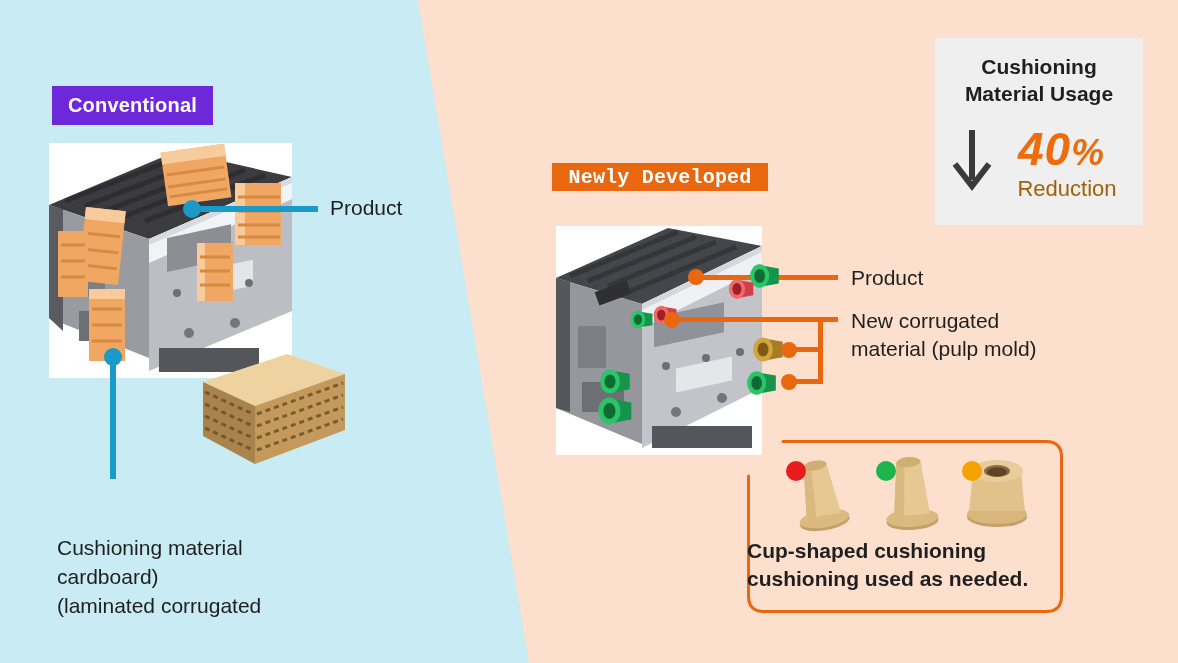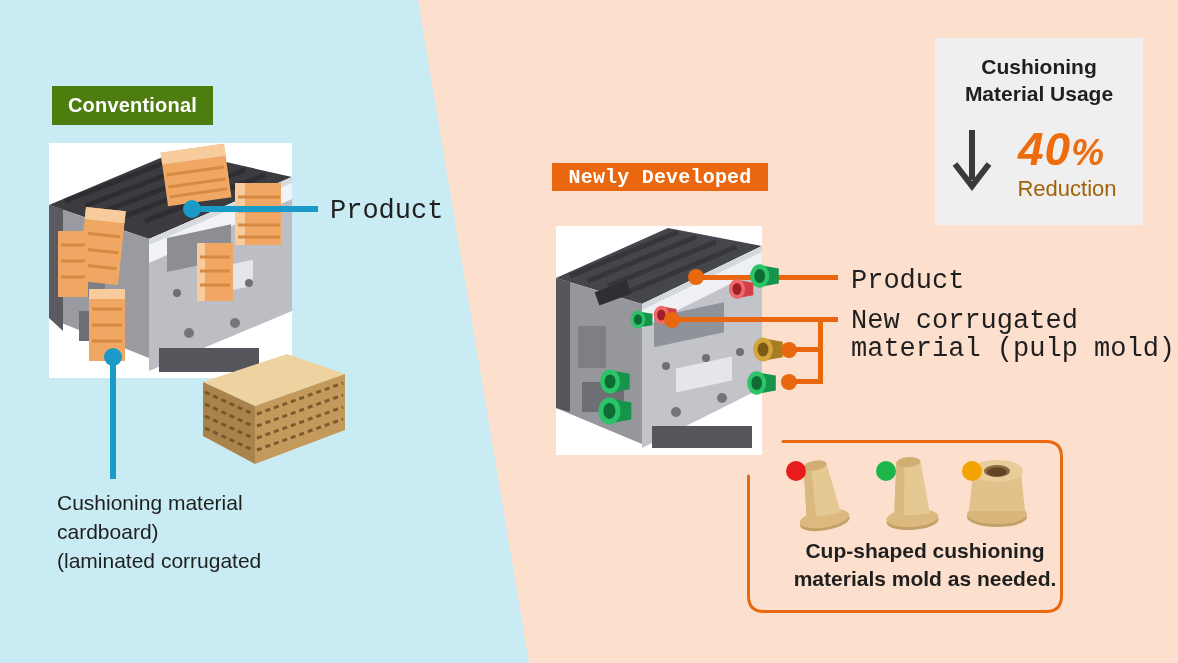--- a/index.html
+++ b/index.html
@@ -3,35 +3,35 @@
 <meta charset="utf-8">
 <style>
   html,body{margin:0;padding:0;}
   body{font-family:"Liberation Sans",sans-serif;}
   .stage{position:relative;width:1178px;height:663px;overflow:hidden;background:#fcdfcc;}
   .bg-left{position:absolute;inset:0;background:#c9ebf3;
            clip-path:polygon(0 0,418px 0,529px 663px,0 663px);}
   .abs{position:absolute;}
   .badge{position:absolute;color:#fff;font-weight:bold;font-size:20px;
          display:flex;align-items:center;justify-content:center;letter-spacing:.2px;}
-  .badge-conventional{left:52px;top:86px;width:161px;height:39px;background:#4d7c0f;}
+  .badge-conventional{left:52px;top:86px;width:161px;height:39px;background:#6d28d9;}
   .badge-newly{left:552px;top:163px;width:216px;height:28px;background:#e8670f;font-family:Liberation Mono, monospace;}
   .callout-line{position:absolute;z-index:5;}
   .dot{position:absolute;border-radius:50%;z-index:5;}
-  .lbl{position:absolute;color:#1f1f1f;font-size:27px;font-weight:500;white-space:nowrap;z-index:5;font-family:Liberation Mono, monospace;}
-  .caption{position:absolute;color:#1f1f1f;font-size:21px;font-weight:500;line-height:29px;}
+  .lbl{position:absolute;color:#1f1f1f;font-size:21px;font-weight:500;white-space:nowrap;z-index:5;}
+  .caption{position:absolute;color:#1f1f1f;font-size:21px;font-weight:500;line-height:29px;margin-top:45px;}
   .statbox{position:absolute;left:935px;top:38px;width:208px;height:187px;background:#efefef;}
   .stat-title{margin-top:15px;text-align:center;font-size:21px;line-height:27px;
               font-weight:600;color:#1f1f1f;}
   .stat-value{position:absolute;left:83px;top:84px;font-size:46px;font-weight:bold;
               font-style:italic;color:#ed6c0e;letter-spacing:1px;}
   .stat-value .pct{font-size:0.8em;}
   .stat-caption{position:absolute;left:62px;top:138px;width:140px;text-align:center;
                 font-size:22px;font-weight:500;color:#a16207;}
-  .cupnote-text{position:absolute;left:747px;top:537px;width:356px;text-align:center;
+  .cupnote-text{position:absolute;left:747px;top:537px;width:356px;
                 font-size:21px;line-height:28px;font-weight:600;color:#1f1f1f;z-index:4;}
   .img-shadowless{display:block;}
 </style>
 </head>
 <body>
 
 <div class="stage">
 
   <div class="bg-left"></div>
 
@@ -169,21 +169,21 @@
     </svg>
     <div class="stat-value"><span>40</span><span class="pct">%</span></div>
     <div class="stat-caption">Reduction</div>
   </div>
 
   <svg class="abs" style="left:747px;top:440px;z-index:3;" width="316" height="173" viewBox="0 0 316 173">
     <path d="M 36 1.5 H 299 Q 314.5 1.5 314.5 17 V 156 Q 314.5 171.5 299 171.5 H 17 Q 1.5 171.5 1.5 156 V 36" fill="none" stroke="#e8670f" stroke-width="3" stroke-linecap="round"></path>
   </svg>
   <div class="cupnote-text">
     <div>Cup-shaped cushioning</div>
-    <div>materials mold as needed.</div>
+    <div>cushioning used as needed.</div>
   </div>
 
   <div id="dynamic-layer">
       <div style="position: absolute; left: 748px; top: 262px; width: 34px; height: 28px; z-index: 6;"><svg width="34" height="28" viewBox="0 0 32 26">
     <path d="M12,3 L29,6 L29,20 L12,23 Z" fill="#17944b"></path>
     <ellipse cx="11" cy="13" rx="9" ry="11" fill="#2cc468"></ellipse>
     <ellipse cx="11" cy="13" rx="5" ry="6.5" fill="#0d6b33"></ellipse>
   </svg></div>
       <div style="position: absolute; left: 727px; top: 277px; width: 29px; height: 24px; z-index: 6;"><svg width="29" height="24" viewBox="0 0 32 26">
     <path d="M12,3 L29,6 L29,20 L12,23 Z" fill="#d23f46"></path>

